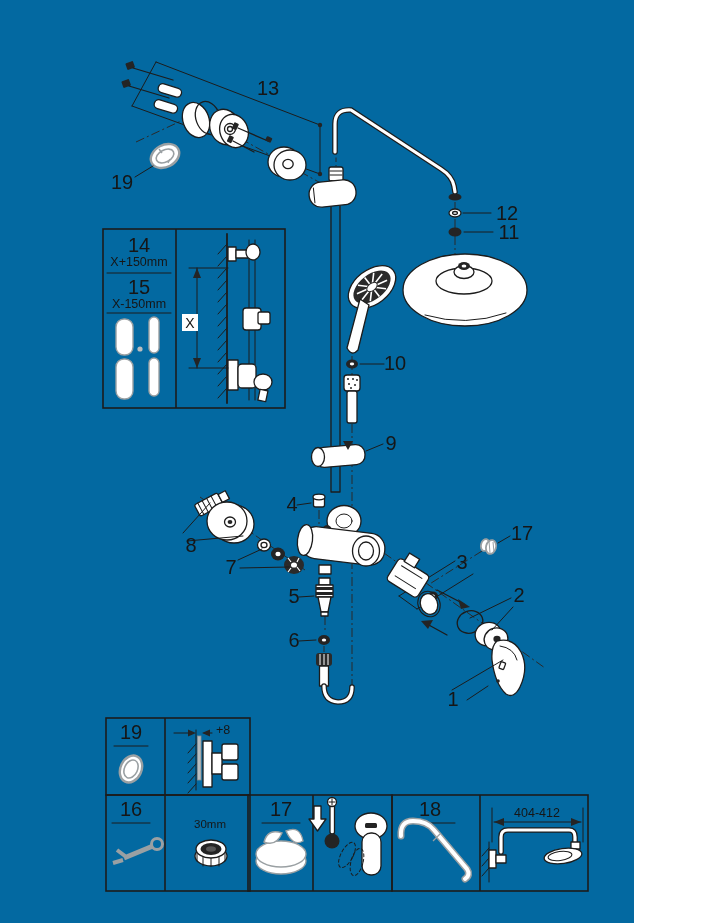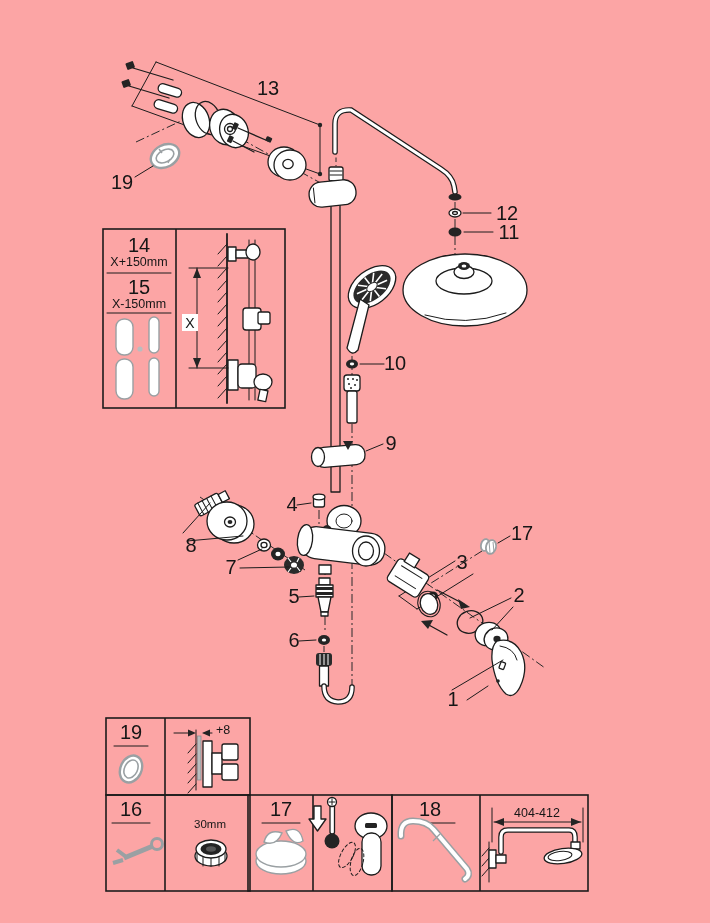--- a/index.html
+++ b/index.html
@@ -1,16 +1,16 @@
 <!DOCTYPE html>
 <html><head>
 <meta charset="utf-8">
 <style>
   html,body{margin:0;padding:0;background:#fff;}
-  .canvas{position:relative;width:710px;height:923px;background:#fca5a5;
+  .canvas{position:relative;width:634px;height:923px;background:#0369a1;
           font-family:"Liberation Sans",sans-serif;overflow:hidden;}
   svg{display:block}
   text{fill:#161616}
   .num{font-size:20px;}
   .mid{font-size:12.5px;}
   .tiny{font-size:11.5px;}
   .ln{fill:none;stroke:#1c1c1c;stroke-width:1.3;stroke-linecap:round;stroke-linejoin:round;}
   .lnf{fill:#ffffff;stroke:#1c1c1c;stroke-width:1.3;stroke-linejoin:round;}
   .thin{stroke-width:1;}
   .bx{fill:none;stroke:#1c1c1c;stroke-width:1.6;}

